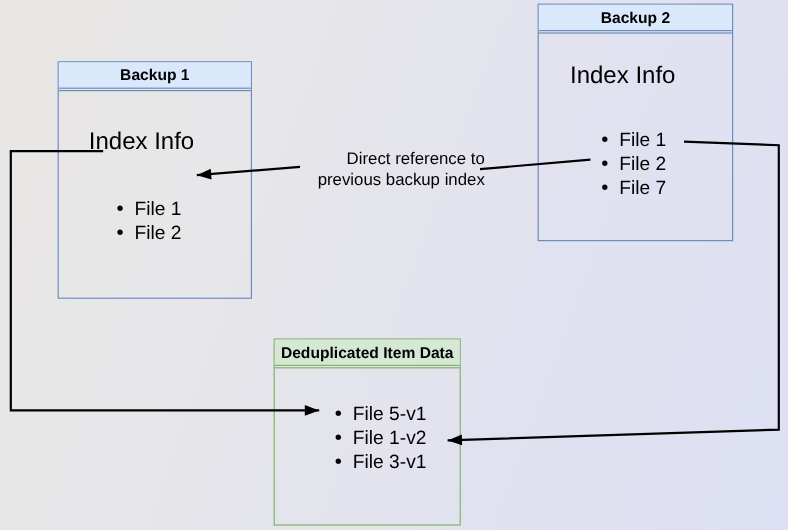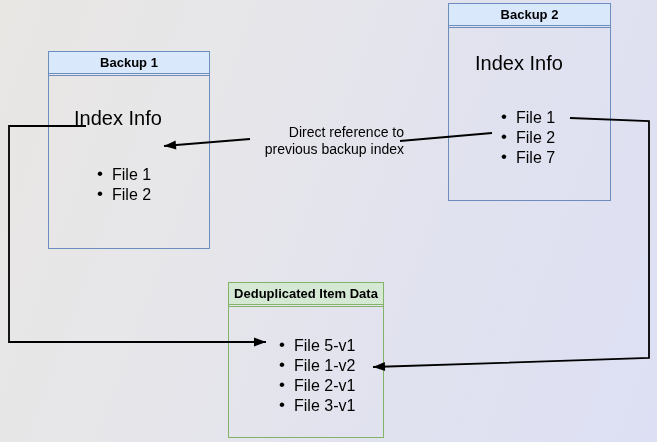--- a/index.html
+++ b/index.html
@@ -103,21 +103,20 @@
   </section>
 
   <section class="panel green" style="left:228px; top:282px; width:156px; height:156px;">
     <header class="panel-header">
       <span>Deduplicated Item Data</span>
     </header>
     <div class="panel-divider"></div>
     <ul class="file-list" style="left:49px; top:53px;">
       <li>File 5-v1</li>
       <li>File 1-v2</li>
-      <li>File 2-v1</li>
       <li>File 3-v1</li>
     </ul>
   </section>
 
   <div class="annotation">
     <div>Direct reference to</div>
     <div>previous backup index</div>
   </div>
 
   <svg class="edges" viewBox="0 0 657 442">

